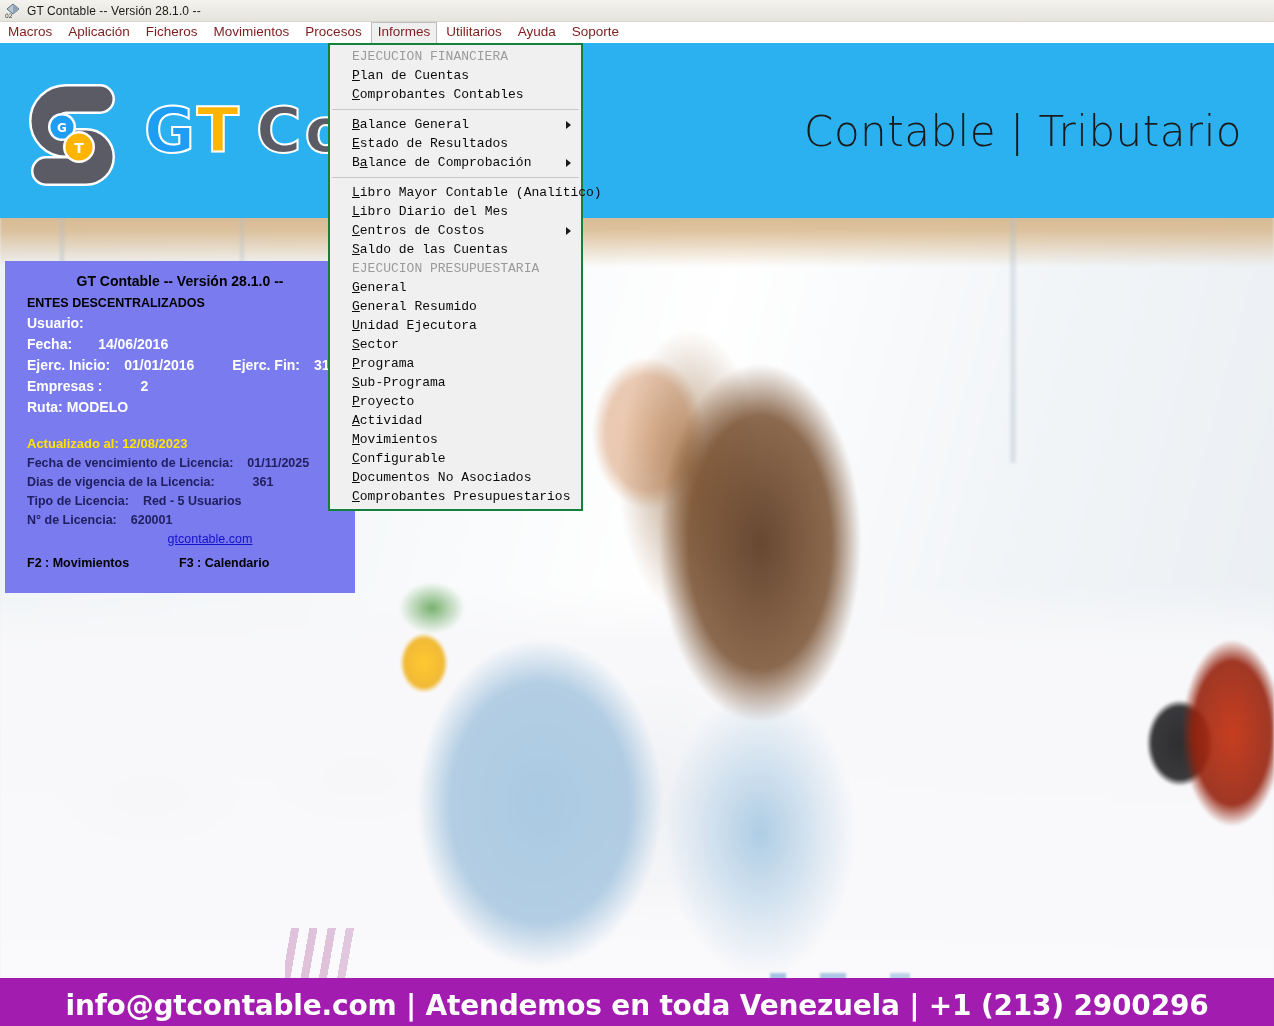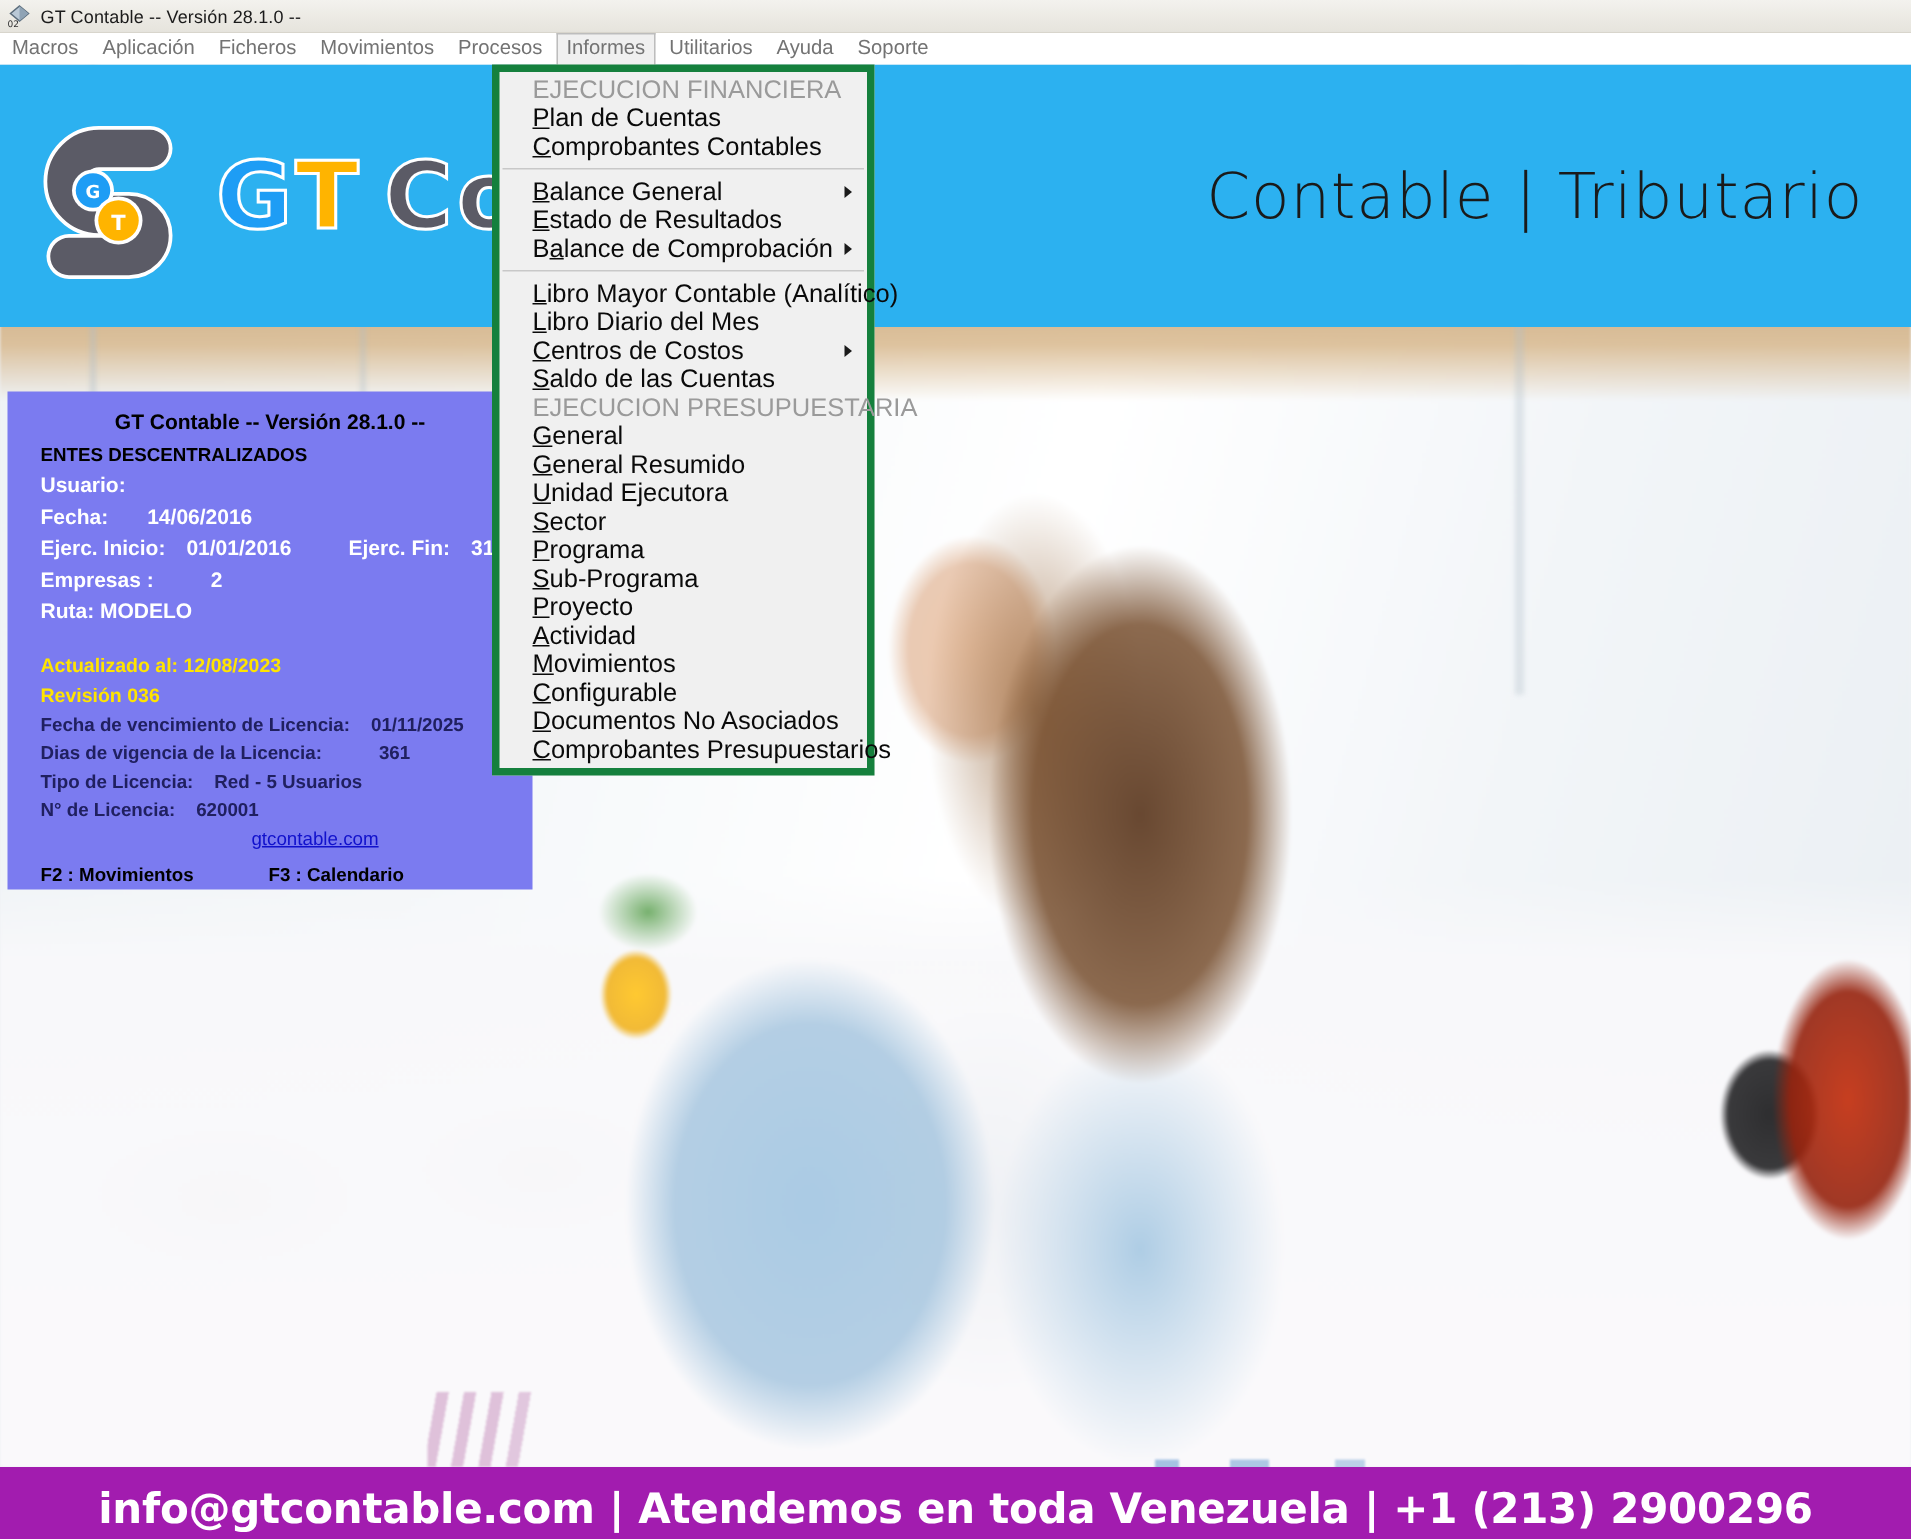--- a/index.html
+++ b/index.html
@@ -36,21 +36,21 @@
     white-space: nowrap;
   }
 
   
   .menubar {
     position: absolute; left: 0; top: 22px;
     width: 1274px; height: 21px;
     background: #ffffff;
     display: flex; align-items: flex-start;
     font-size: 13.5px;
-    color: #737373;
+    color: #7f1d1d;
   }
   .menu-item {
     padding: 2px 7px 3px 7px;
     margin: 0 1px;
     white-space: nowrap;
     line-height: 16px;
     cursor: default;
   }
   .menu-item.open {
     background: #f0f0f0;
@@ -201,24 +201,25 @@
   .ip-keys span:first-child { width: 152px; }
   .sp2 { display: inline-block; width: 14px; }
   .sp3 { display: inline-block; width: 26px; }
   .sp4 { display: inline-block; width: 38px; }
 
   
   .dropdown {
     position: absolute; left: 328px; top: 43px;
     width: 255px;
     background: #f0f0f0;
-    border: 5px solid #15803d;
+    border: 2px solid #15803d;
     z-index: 80;
     padding: 2px 0 3px 0;
-    font-size: 17px;
+    font-size: 13px;
+    font-family: Liberation Mono, monospace;
   }
   .dd-item {
     height: 19px; line-height: 19px;
     padding-left: 22px;
     color: #0a0a0a;
     white-space: nowrap;
     position: relative;
     cursor: default;
   }
   .dd-header {
@@ -320,21 +321,20 @@
     <div class="infopanel">
       <div class="ip-title">GT Contable  -- Versión 28.1.0 --</div>
       <div class="ip-row"><span class="ip-black">ENTES DESCENTRALIZADOS</span></div>
       <div class="ip-row"><span class="ip-white">Usuario:</span><span class="sp3"></span><span class="ip-white"></span></div>
       <div class="ip-row"><span class="ip-white">Fecha:</span><span class="sp3"></span><span class="ip-white">14/06/2016</span></div>
       <div class="ip-row"><span class="ip-white">Ejerc. Inicio:</span><span class="sp2"></span><span class="ip-white">01/01/2016</span><span class="sp4"></span><span class="ip-white">Ejerc. Fin:</span><span class="sp2"></span><span class="ip-white">31/12/2016</span></div>
       <div class="ip-row"><span class="ip-white">Empresas :</span><span class="sp4"></span><span class="ip-white">2</span></div>
       <div class="ip-row"><span class="ip-white">Ruta: MODELO</span></div>
       <div class="ip-gap"></div>
       <div class="ip-row"><span class="ip-yellow">Actualizado al: 12/08/2023</span></div>
-      <div class="ip-row"><span class="ip-yellow">Revisión 036</span></div>
       <div class="ip-row"><span class="ip-dark">Fecha de vencimiento de Licencia:</span><span class="sp2"></span><span class="ip-dark">01/11/2025</span></div>
       <div class="ip-row"><span class="ip-dark">Dias de vigencia de la Licencia:</span><span class="sp4"></span><span class="ip-dark">361</span></div>
       <div class="ip-row"><span class="ip-dark">Tipo de Licencia:</span><span class="sp2"></span><span class="ip-dark">Red - 5 Usuarios</span></div>
       <div class="ip-row"><span class="ip-dark">N° de Licencia:</span><span class="sp2"></span><span class="ip-dark">620001</span></div>
       <div class="ip-link-row"><span class="ip-link">gtcontable.com</span></div>
       <div class="ip-keys">
         <span>F2 : Movimientos</span>
         <span>F3 : Calendario</span>
       </div>
     </div>

